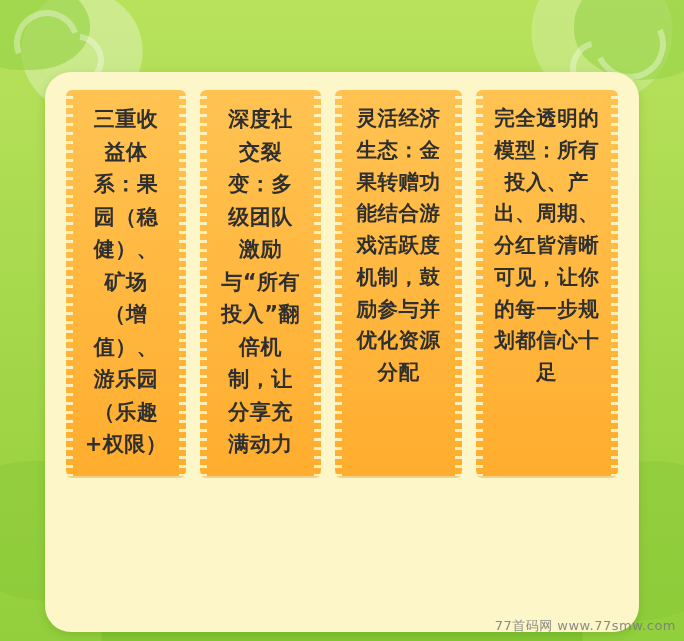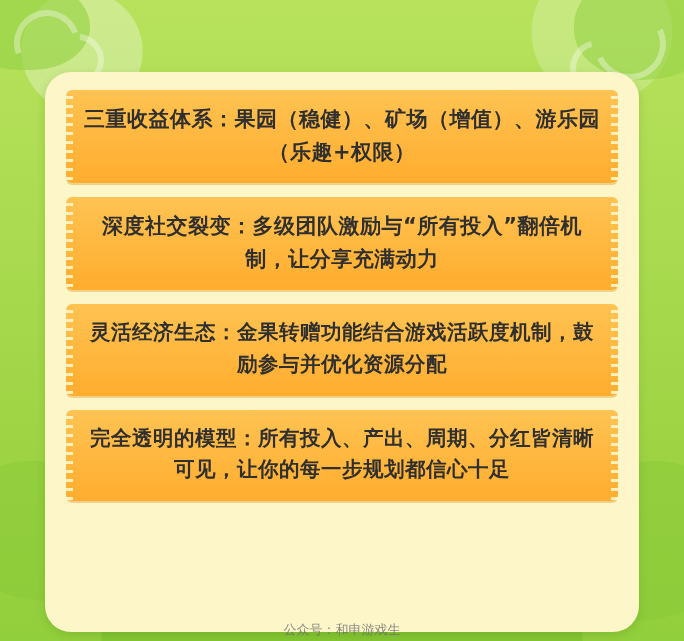--- a/index.html
+++ b/index.html
@@ -97,21 +97,20 @@
     background: #fdf6c8;
     border-radius: 26px;
     box-shadow: 0 3px 8px rgba(70,120,20,0.22);
     padding: 18px 0 0 0;
     box-sizing: border-box;
     overflow: hidden;
   }
 
   .items {
     display: flex;
-    flex-direction: column;
     gap: 14px;
     padding: 0 21px;
   }
 
   .item {
     background: linear-gradient(180deg, #ffc martingale 0%, #ffb93a 100%);
     background: linear-gradient(180deg, #ffc352 0%, #ffad2e 100%);
     border-radius: 6px;
     padding: 13px 18px 15px 18px;
     box-shadow: 0 2px 0 rgba(215,140,20,0.35);
@@ -198,15 +197,15 @@
       </div>
       <div class="item wide">
         <div class="item-text">灵活经济生态：金果转赠功能结合游戏活跃度机制，鼓励参与并优化资源分配</div>
       </div>
       <div class="item wide">
         <div class="item-text">完全透明的模型：所有投入、产出、周期、分红皆清晰可见，让你的每一步规划都信心十足</div>
       </div>
     </div>
   </div>
 
-  <div class="footer-note">公众号：和申游戏生</div>
+  <div class="watermark">77首码网 www.77smw.com</div>
 
 </div>
 
 </body></html>

